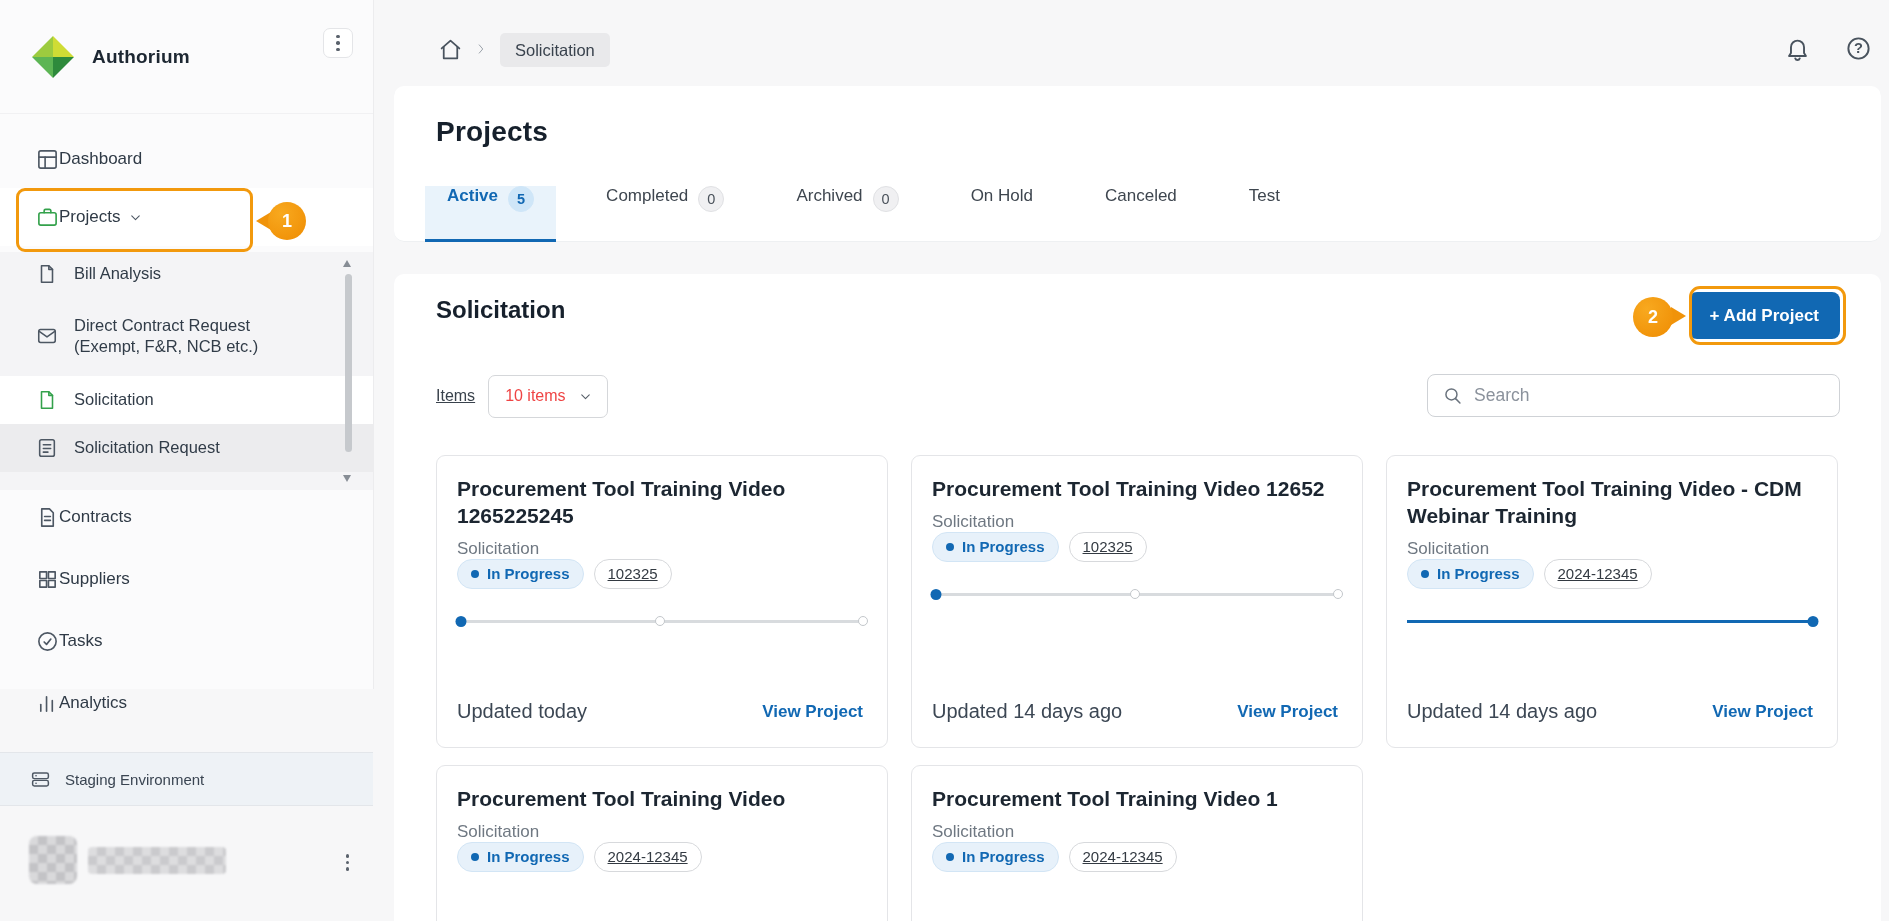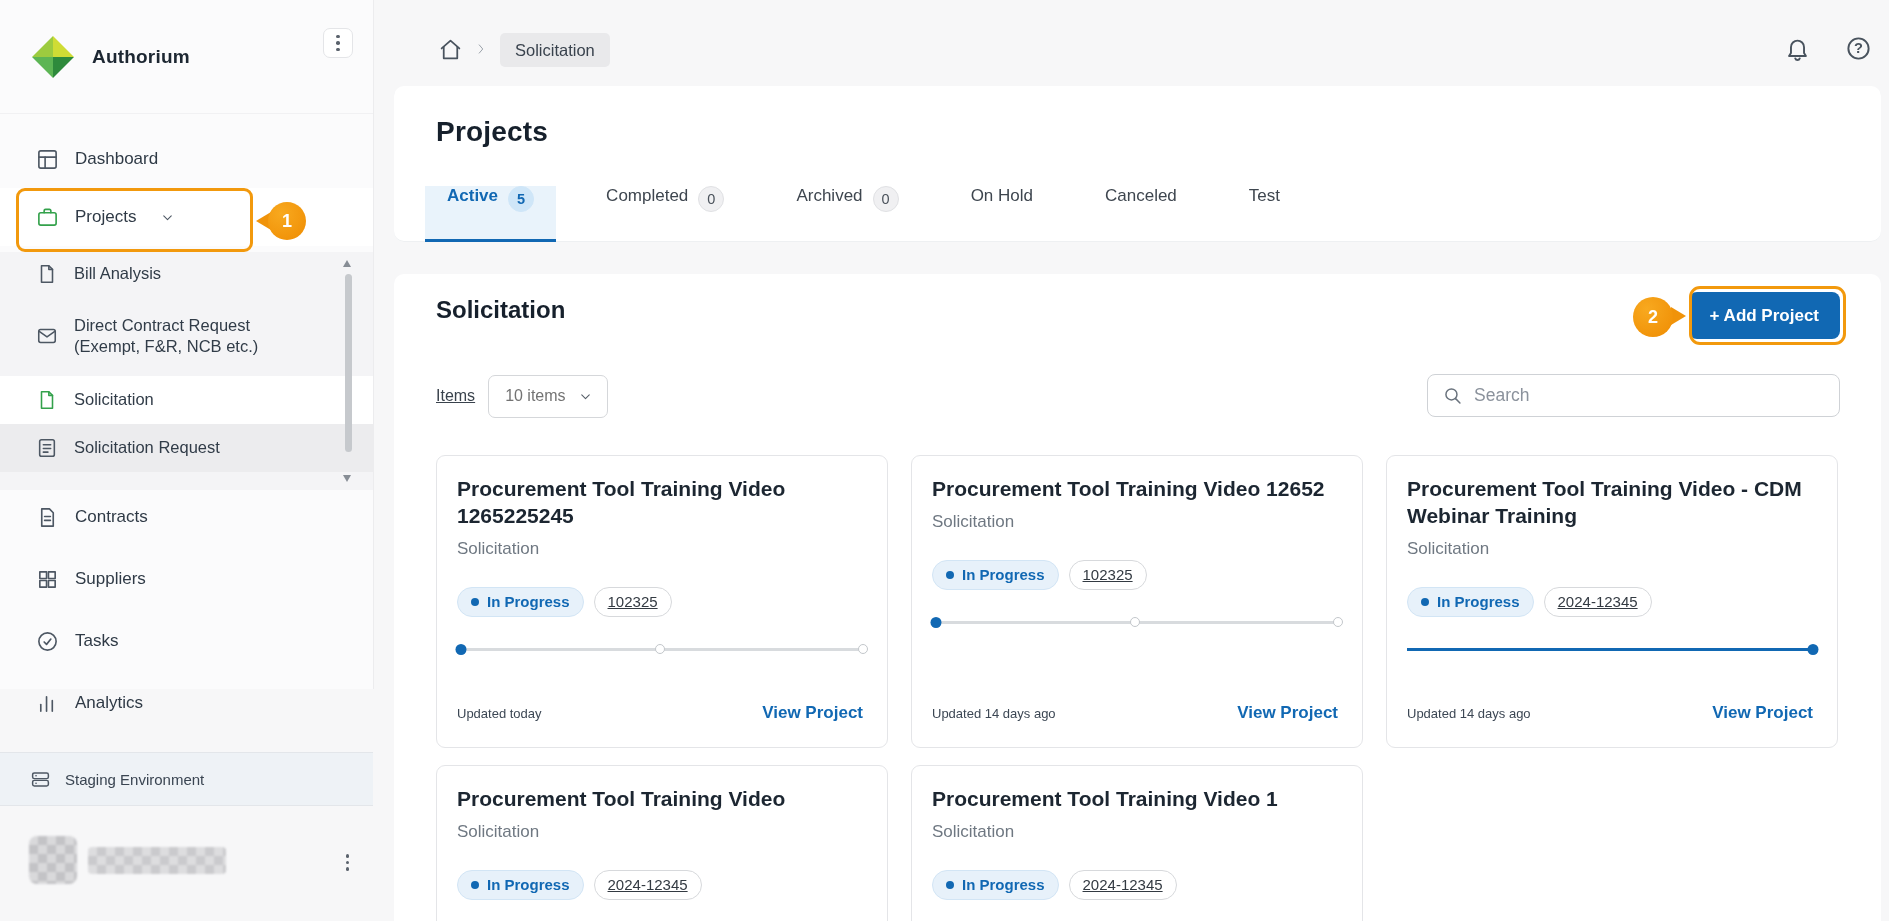--- a/index.html
+++ b/index.html
@@ -15,21 +15,21 @@
   .sidebar { position:absolute; left:0; top:0; width:374px; height:689px; background:#fbfbfc; border-right:1px solid #ececee; z-index:2; }
   .sb-header { position:relative; height:114px; display:flex; align-items:center; padding:0 24px 0 29px; border-bottom:1px solid #f1f1f3; }
   .logo-svg { width:48px; height:48px; }
   .app-name { margin-left:15px; font-size:19px; font-weight:700; color:#1d2732; letter-spacing:.2px; }
   .kebab-btn { position:absolute; right:20px; top:28px; width:30px; height:30px; border:1px solid #e4e5e8; border-radius:7px; background:#fff;
                display:flex; flex-direction:column; align-items:center; justify-content:center; gap:3px; cursor:pointer; }
   .kebab-dot { width:3.5px; height:3.5px; border-radius:50%; background:#5a626c; }
   .kebab-plain { display:flex; flex-direction:column; gap:3px; align-items:center; padding:6px; cursor:pointer; }
 
   .nav { padding-top:19px; }
-  .nav-item { height:52px; display:flex; align-items:center; padding-left:36px; gap:16px; font-size:17px; color:#2f3a46; cursor:pointer; }
+  .nav-item { height:52px; display:flex; align-items:center; padding-left:36px; font-size:17px; color:#2f3a46; cursor:pointer; }
   .nav-item .nav-icon { width:23px; color:#4d5763; flex:0 0 auto; }
   .nav-item.projects-row { height:58px; margin:3px 0 0 0; background:#fff; }
   .green-ic { color:#33a14b !important; }
   .chev-sm { width:15px; color:#4d5763; margin-left:8px; }
 
   .submenu { position:relative; margin-top:6px; background:#f4f4f6; }
   .sub-item { display:flex; align-items:center; padding-left:36px; gap:16px; font-size:16.5px; color:#313c48; cursor:pointer; }
   .sub-item .nav-icon { width:22px; color:#4d5763; flex:0 0 auto; }
   .sub-item .sub-label { width:216px; line-height:1.3; }
   .sub-h44 { height:44px; }
@@ -83,45 +83,45 @@
   .tab.active .tab-count { background:#cfe6f8; color:#1168b3; border-color:#cfe6f8; }
 
   
   .panel2 { position:absolute; left:394px; top:274px; width:1487px; height:700px; background:#fff; border-radius:10px; z-index:1; }
   .section-title { position:absolute; left:42px; top:22px; font-size:24px; font-weight:700; color:#16202c; }
   .add-btn { position:absolute; right:41px; top:18px; height:47px; padding:4px 21px; background:#1168b3; color:#fff; border:none; border-radius:8px;
              font-family:inherit; font-size:17px; font-weight:700; cursor:pointer; }
   .items-row { position:absolute; left:42px; top:100px; height:44px; display:flex; align-items:center; gap:13px; }
   .items-label { font-size:16px; color:#39424c;text-decoration:underline; }
   .items-select { height:43px; padding:0 14px 0 16px; background:#fff; border:1px solid #d5d7da; border-radius:7px;
-                  display:flex; align-items:center; gap:12px; font-size:16px; color:#737373; cursor:pointer; }
+                  display:flex; align-items:center; gap:12px; font-size:16px; color:#ef4444; cursor:pointer; }
   .items-select .chev-sm { margin-left:0; color:#565e68; }
   .search-box { position:absolute; right:41px; top:100px; width:413px; height:43px; background:#fff; border:1px solid #cfd2d6; border-radius:8px;
                 display:flex; align-items:center; padding:0 14px; gap:11px; }
   .search-box .nav-icon { width:21px; color:#6a737d; flex:0 0 auto; }
   .search-input { border:none; outline:none; flex:1; font-family:inherit; font-size:17.5px; color:#2d343c; background:transparent; }
   .search-input::placeholder { color:#8b929c; }
 
   .cards { position:absolute; left:42px; top:181px; width:1403px; display:flex; flex-wrap:wrap; gap:17px 23px; }
   .card { position:relative; width:452px; height:293px; background:#fff; border:1px solid #e4e5e8; border-radius:9px; padding:20px 24px 20px 20px; }
   .card-title { font-size:21px; font-weight:700; color:#1c2631; line-height:1.28; }
   .card-type { margin-top:9px; font-size:17px; color:#6f7882; }
-  .pill-row { margin-top:28px; display:flex; gap:10px; }
+  .pill-row { display:flex; gap:10px; }
   .status-pill { display:inline-flex; align-items:center; gap:8px; height:30px; padding:0 13px; border-radius:15px;
                  background:#e7f1fa; border:1px solid #d2e5f5; color:#1168b3; font-weight:700; font-size:15px; }
   .status-dot { width:8px; height:8px; border-radius:50%; background:#1168b3; }
   .code-pill { display:inline-flex; align-items:center; height:30px; padding:0 13px; border-radius:15px;
                background:#fff; border:1px solid #d7d9dc; color:#333a42; font-size:15px; font-weight:500;text-decoration:underline; }
   .progress { position:relative; height:13px; margin-top:26px; }
   .pb-track { position:absolute; left:0; right:0; top:5px; height:3px; border-radius:2px; background:#d8dbde; }
   .pb-fill { position:absolute; left:0; top:5px; height:3px; background:#1168b3; width:0; }
   .pb-mile { position:absolute; top:1px; width:10px; height:10px; border-radius:50%; background:#fff; border:1.5px solid #c3c7cb; transform:translateX(-50%); }
   .pb-dot { position:absolute; top:1px; left:0; width:11px; height:11px; border-radius:50%; background:#1168b3; transform:translateX(-50%); }
   .card-footer { position:absolute; left:20px; right:24px; bottom:24px; display:flex; justify-content:space-between; align-items:center; }
-  .updated { font-size:13px; color:#3c4754; }
+  .updated { font-size:20px; color:#3c4754; }
   .view-link { font-size:17px; font-weight:700; color:#1168b3; cursor:pointer; text-decoration:none; }
 
   
   .anno { z-index:30; }
   .anno-box1 { position:absolute; left:16px; top:188px; width:237px; height:64px; border:3px solid #f2990d; border-radius:9px; pointer-events:none; }
   .anno-badge { position:absolute; width:38px; height:38px; border-radius:50%; background:radial-gradient(circle at 35% 30%, #f8a91f, #ef8c02);
                 display:flex; align-items:center; justify-content:center; color:#fff; font-size:18px; font-weight:700; pointer-events:none; }
   .anno-badge1 { left:268px; top:202px; }
   .anno-tri-left { position:absolute; left:256px; top:212px; width:0; height:0; border-top:9px solid transparent; border-bottom:9px solid transparent; border-right:15px solid #f0930a; pointer-events:none; }
   .anno-ring2 { position:absolute; left:1689px; top:286px; width:157px; height:59px; border:3px solid #f2990d; border-radius:11px; pointer-events:none; }

